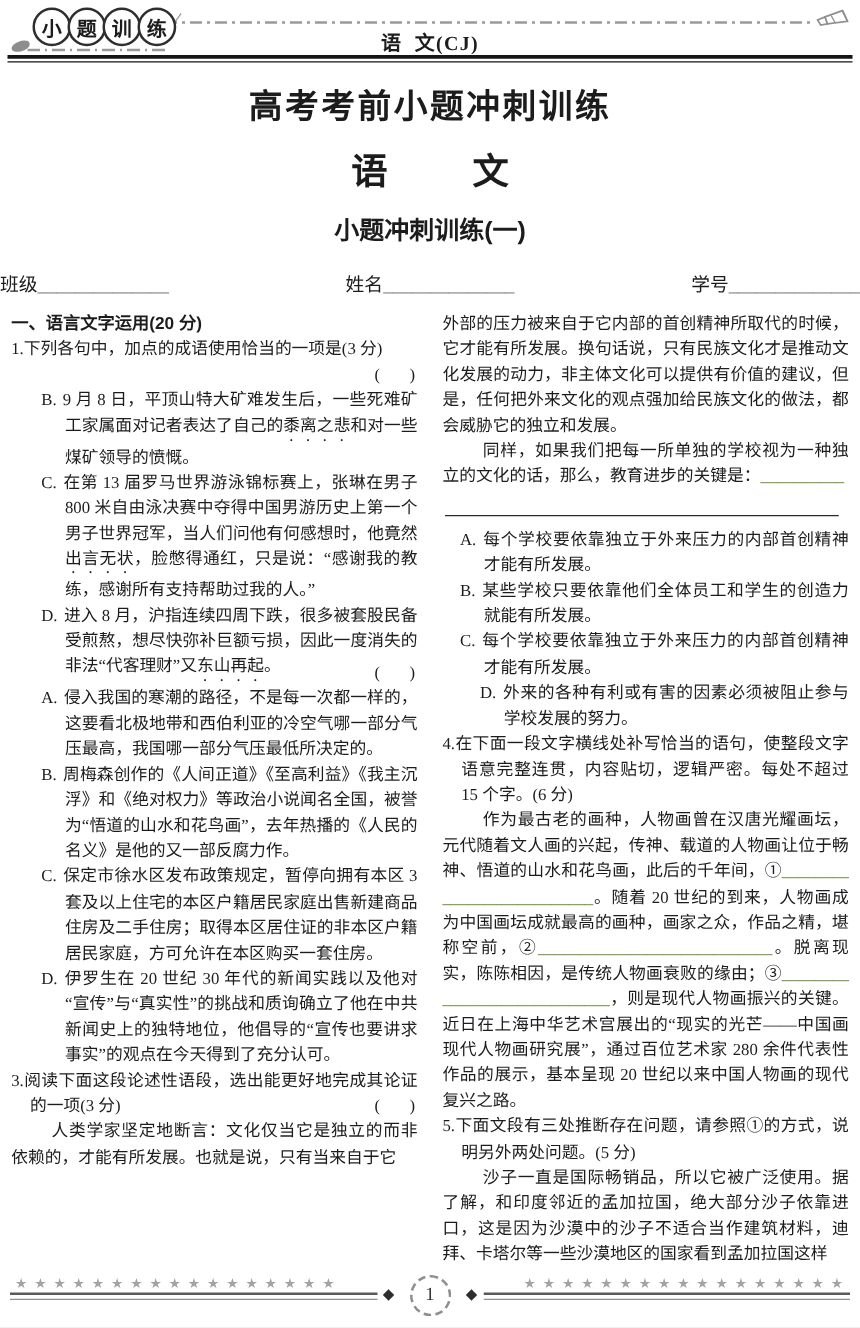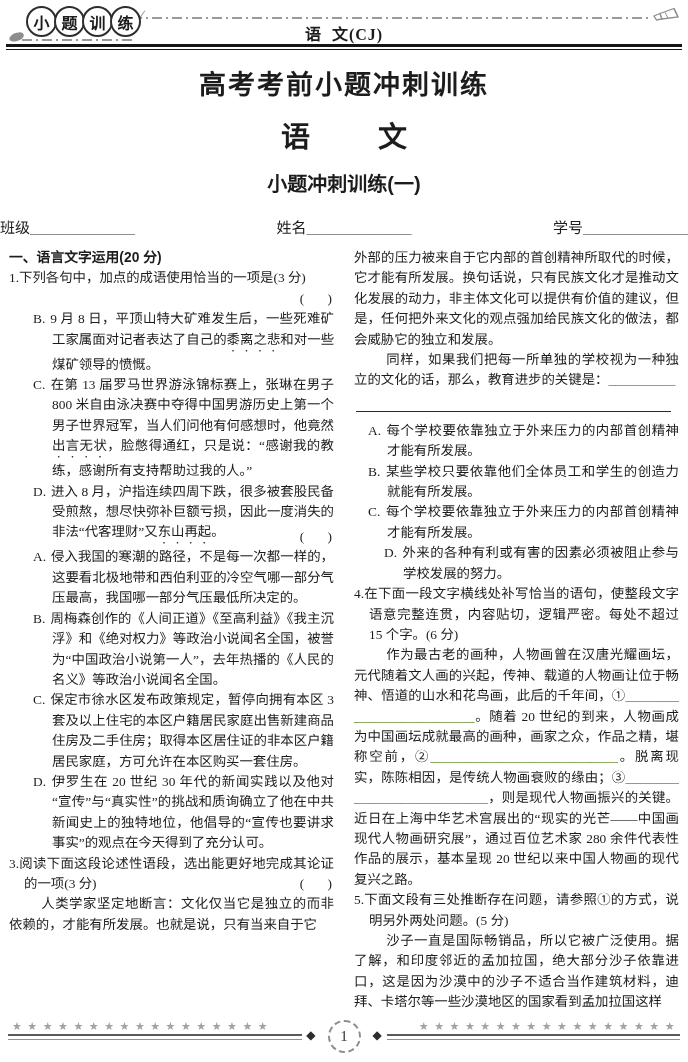--- a/index.html
+++ b/index.html
@@ -122,21 +122,21 @@
         <div class="stem">1.下列各句中，加点的成语使用恰当的一项是(3 分)</div>
         <div class="paren-line"><span class="paren">(       )</span></div>
         <div class="opt"><span class="opt-label">B.</span><span>9 月 8 日，平顶山特大矿难发生后，一些死难矿工家属面对记者表达了自己的</span><span class="emph">黍离之悲</span><span>和对一些煤矿领导的愤慨。</span></div>
         <div class="opt"><span class="opt-label">C.</span><span>在第 13 届罗马世界游泳锦标赛上，张琳在男子 800 米自由泳决赛中夺得中国男游历史上第一个男子世界冠军，当人们问他有何感想时，他竟然</span><span class="emph">出言无状</span><span>，脸憋得通红，只是说：“感谢我的教练，感谢所有支持帮助过我的人。”</span></div>
         <div class="opt"><span class="opt-label">D.</span><span>进入 8 月，沪指连续四周下跌，很多被套股民备受煎熬，想尽快弥补巨额亏损，因此一度消失的非法“代客理财”又</span><span class="emph">东山再起</span><span>。</span></div>
       </div>
 
       <div>
         <div class="stem"><span class="paren abs-paren">(       )</span></div>
         <div class="opt"><span class="opt-label">A.</span><span>侵入我国的寒潮的路径，不是每一次都一样的，这要看北极地带和西伯利亚的冷空气哪一部分气压最高，我国哪一部分气压最低所决定的。</span></div>
-        <div class="opt"><span class="opt-label">B.</span><span>周梅森创作的《人间正道》《至高利益》《我主沉浮》和《绝对权力》等政治小说闻名全国，被誉为“中国政治小说第一人”，去年热播的《人民的名义》等政治小说闻名全国。</span></div>
+        <div class="opt"><span class="opt-label">B.</span><span>周梅森创作的《人间正道》《至高利益》《我主沉浮》和《绝对权力》等政治小说闻名全国，被誉为“悟道的山水和花鸟画”，去年热播的《人民的名义》是他的又一部反腐力作。</span></div>
         <div class="opt"><span class="opt-label">C.</span><span>保定市徐水区发布政策规定，暂停向拥有本区 3 套及以上住宅的本区户籍居民家庭出售新建商品住房及二手住房；取得本区居住证的非本区户籍居民家庭，方可允许在本区购买一套住房。</span></div>
         <div class="opt"><span class="opt-label">D.</span><span>伊罗生在 20 世纪 30 年代的新闻实践以及他对“宣传”与“真实性”的挑战和质询确立了他在中共新闻史上的独特地位，他倡导的“宣传也要讲求事实”的观点在今天得到了充分认可。</span></div>
       </div>
 
       <div>
         <div class="stem"><span>3.阅读下面这段论述性语段，选出能更好地完成其论证的一项(3 分)</span><span class="paren abs-paren">(       )</span></div>
         <p class="para indent">人类学家坚定地断言：文化仅当它是独立的而非依赖的，才能有所发展。也就是说，只有当来自于它</p>
       </div>
     </div>
 

